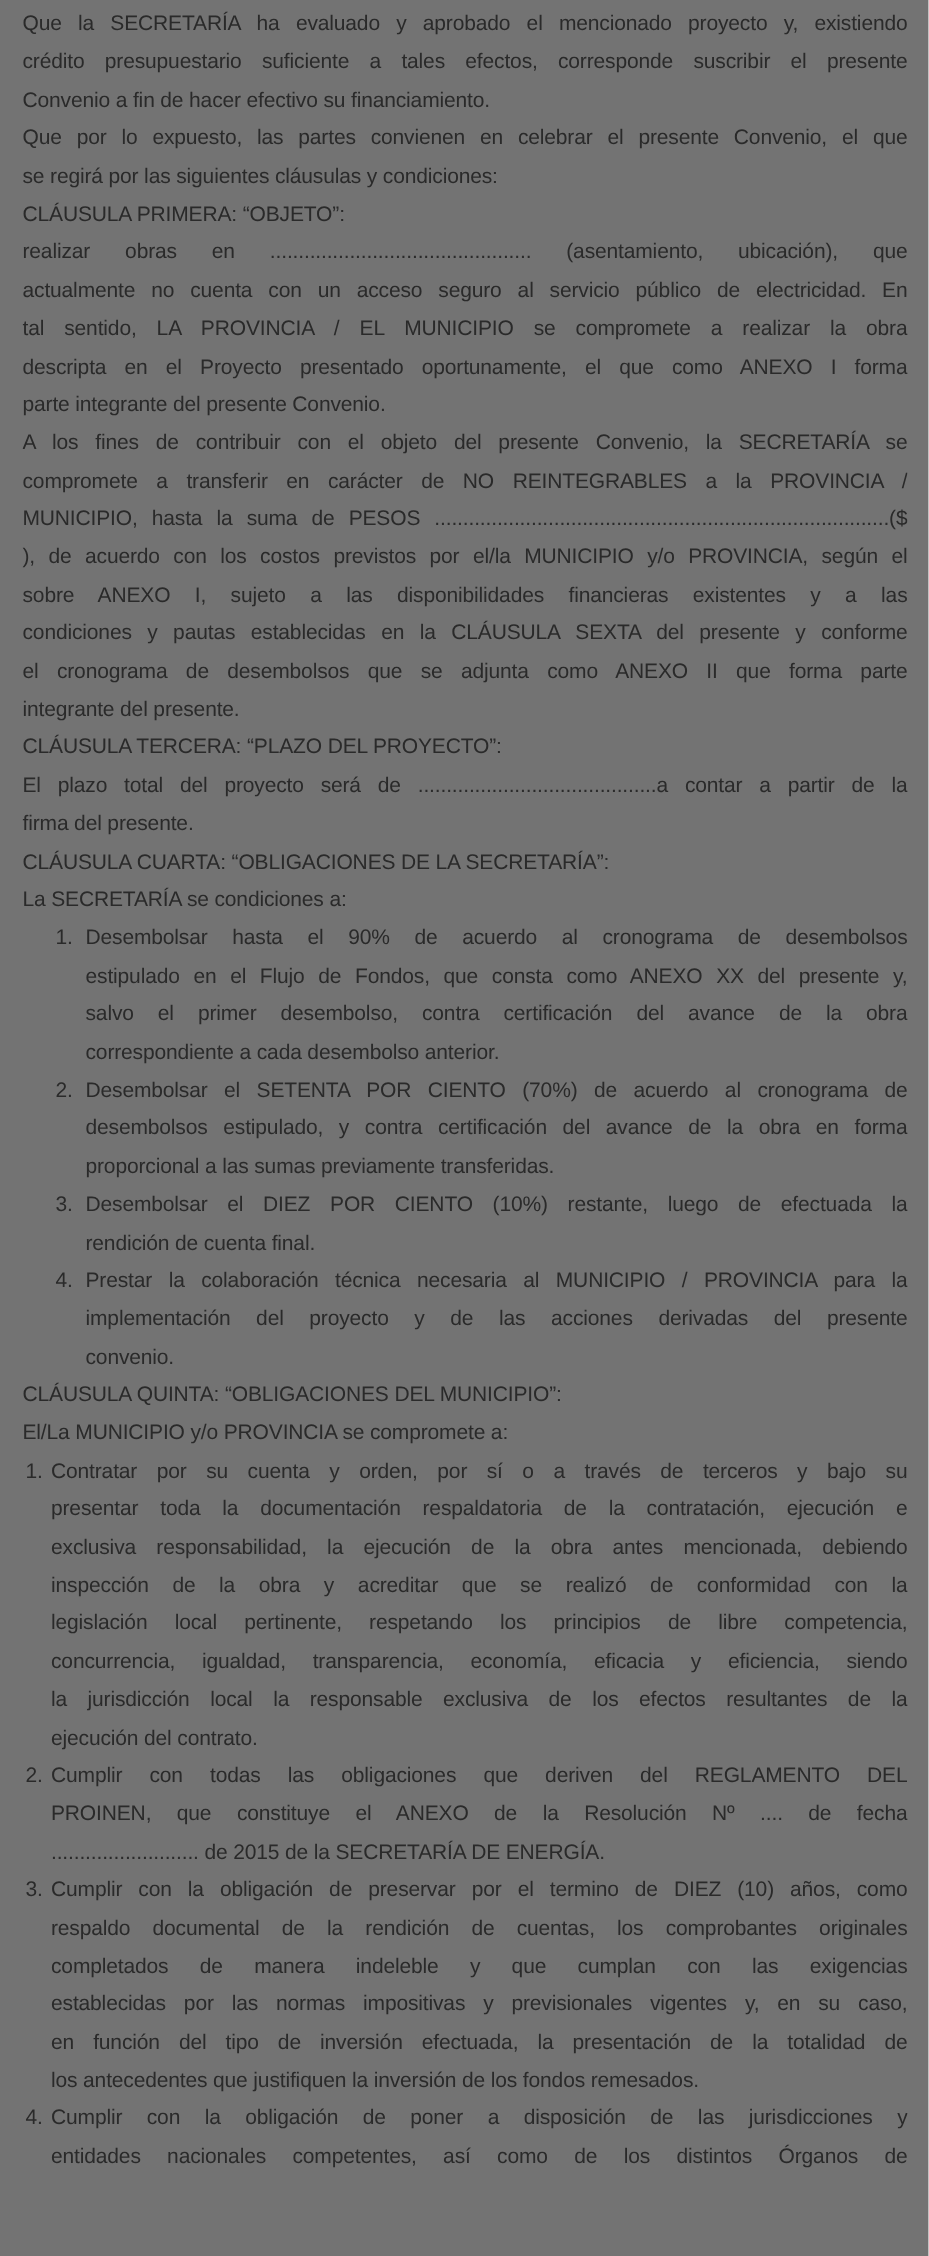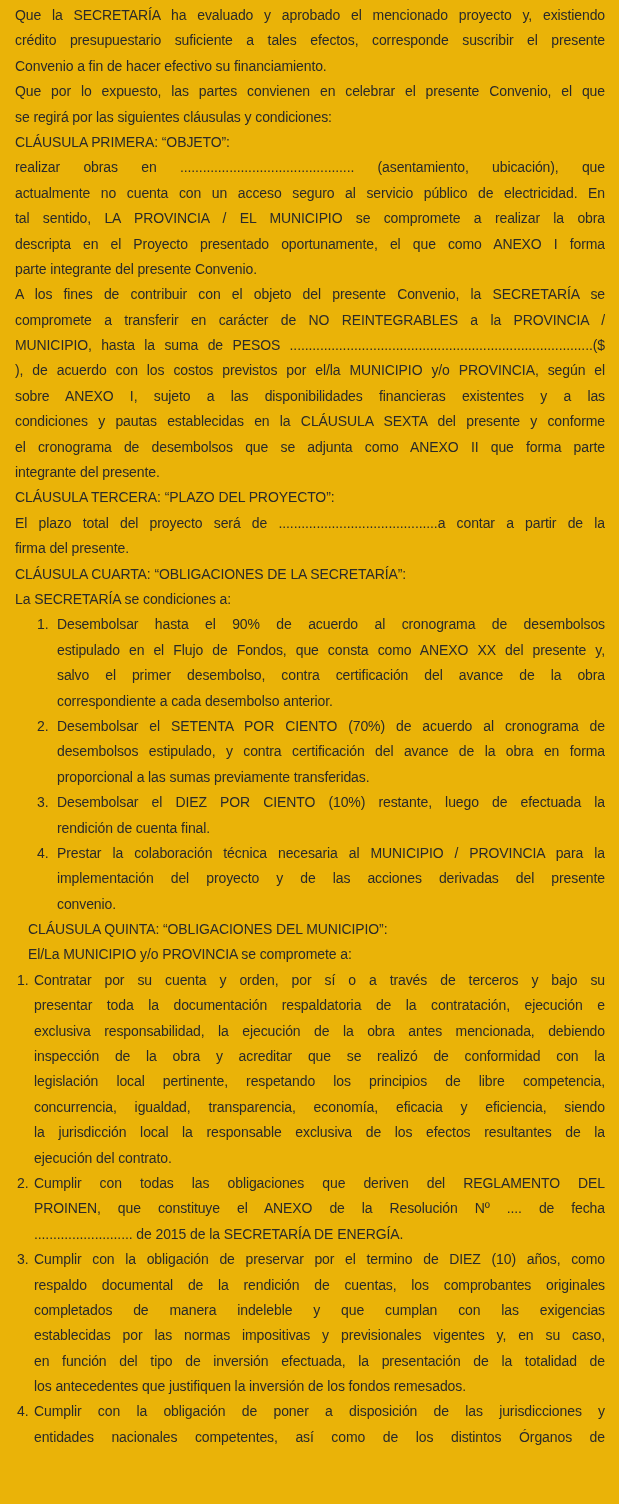--- a/index.html
+++ b/index.html
@@ -16,21 +16,21 @@
     padding: 3px 14px 0 15px;
     font-family: "Liberation Sans", "DejaVu Sans", sans-serif;
     font-size: 14px;
     line-height: 25.4px;
     letter-spacing: -0.1px;
     color: #2a2a2a;
     overflow: hidden;
   }
   .block { position: relative; }
   .ind-body { margin-left: 0; }
-  .ind-c5   { margin-left: 13px; }
+  .ind-c5   { margin-left: 0; }
   .li-a     { margin-left: 42px; }
   .li-b     { margin-left: 19px; }
   .li-a .num {
     position: absolute;
     left: -20px;
     top: 0;
     width: 18px;
   }
   .li-b .num {
     position: absolute;
@@ -46,21 +46,21 @@
     white-space: normal;
   }
   .line.last {
     text-align-last: left;
   }
   .it { }
 </style>
 </head>
 <body>
 
-<div class="page" style="background: #eab308; color: rgb(42, 42, 42);">
+<div class="page" style="background: #737373; color: rgb(42, 42, 42);">
     <div class="block ind-body">
       <div class="line">Que la SECRETARÍA ha evaluado y aprobado el mencionado proyecto y, existiendo</div>
       <div class="line">crédito presupuestario suficiente a tales efectos, corresponde suscribir el presente</div>
       <div class="line last">Convenio a fin de hacer efectivo su financiamiento.</div>
     </div>
     <div class="block ind-body">
       <div class="line">Que por lo expuesto, las partes convienen en celebrar el presente Convenio, el que</div>
       <div class="line last">se regirá por las siguientes cláusulas y condiciones:</div>
     </div>
     <div class="block ind-body">

